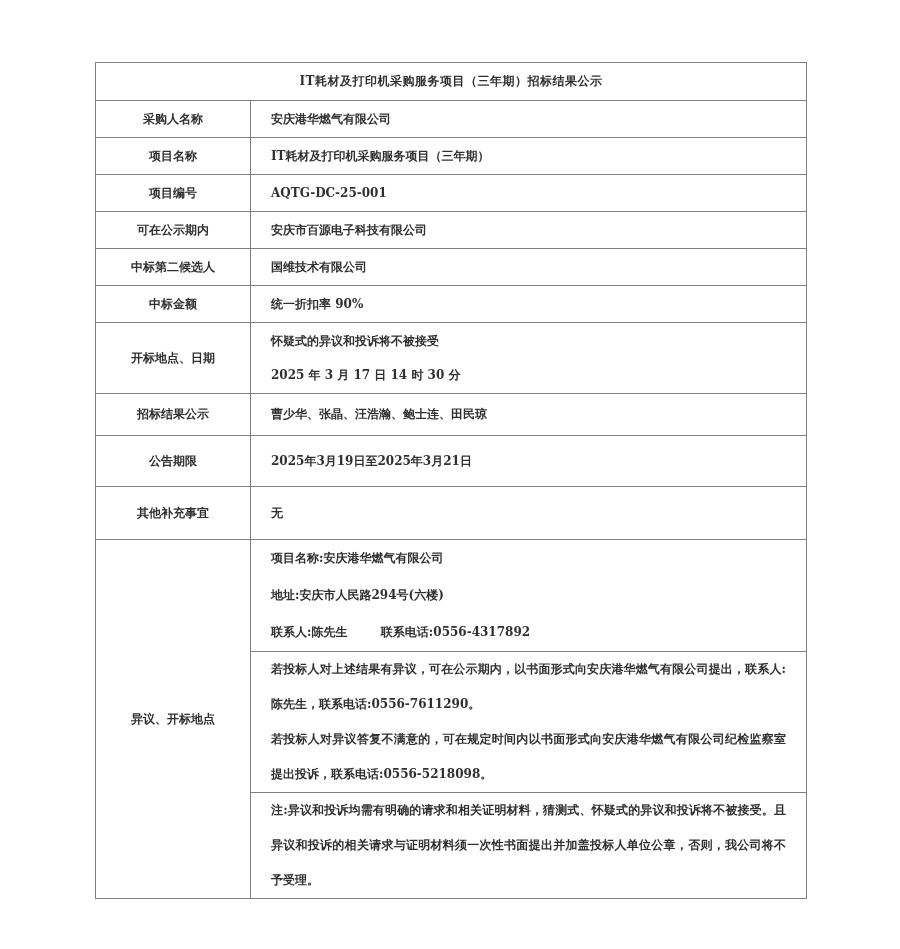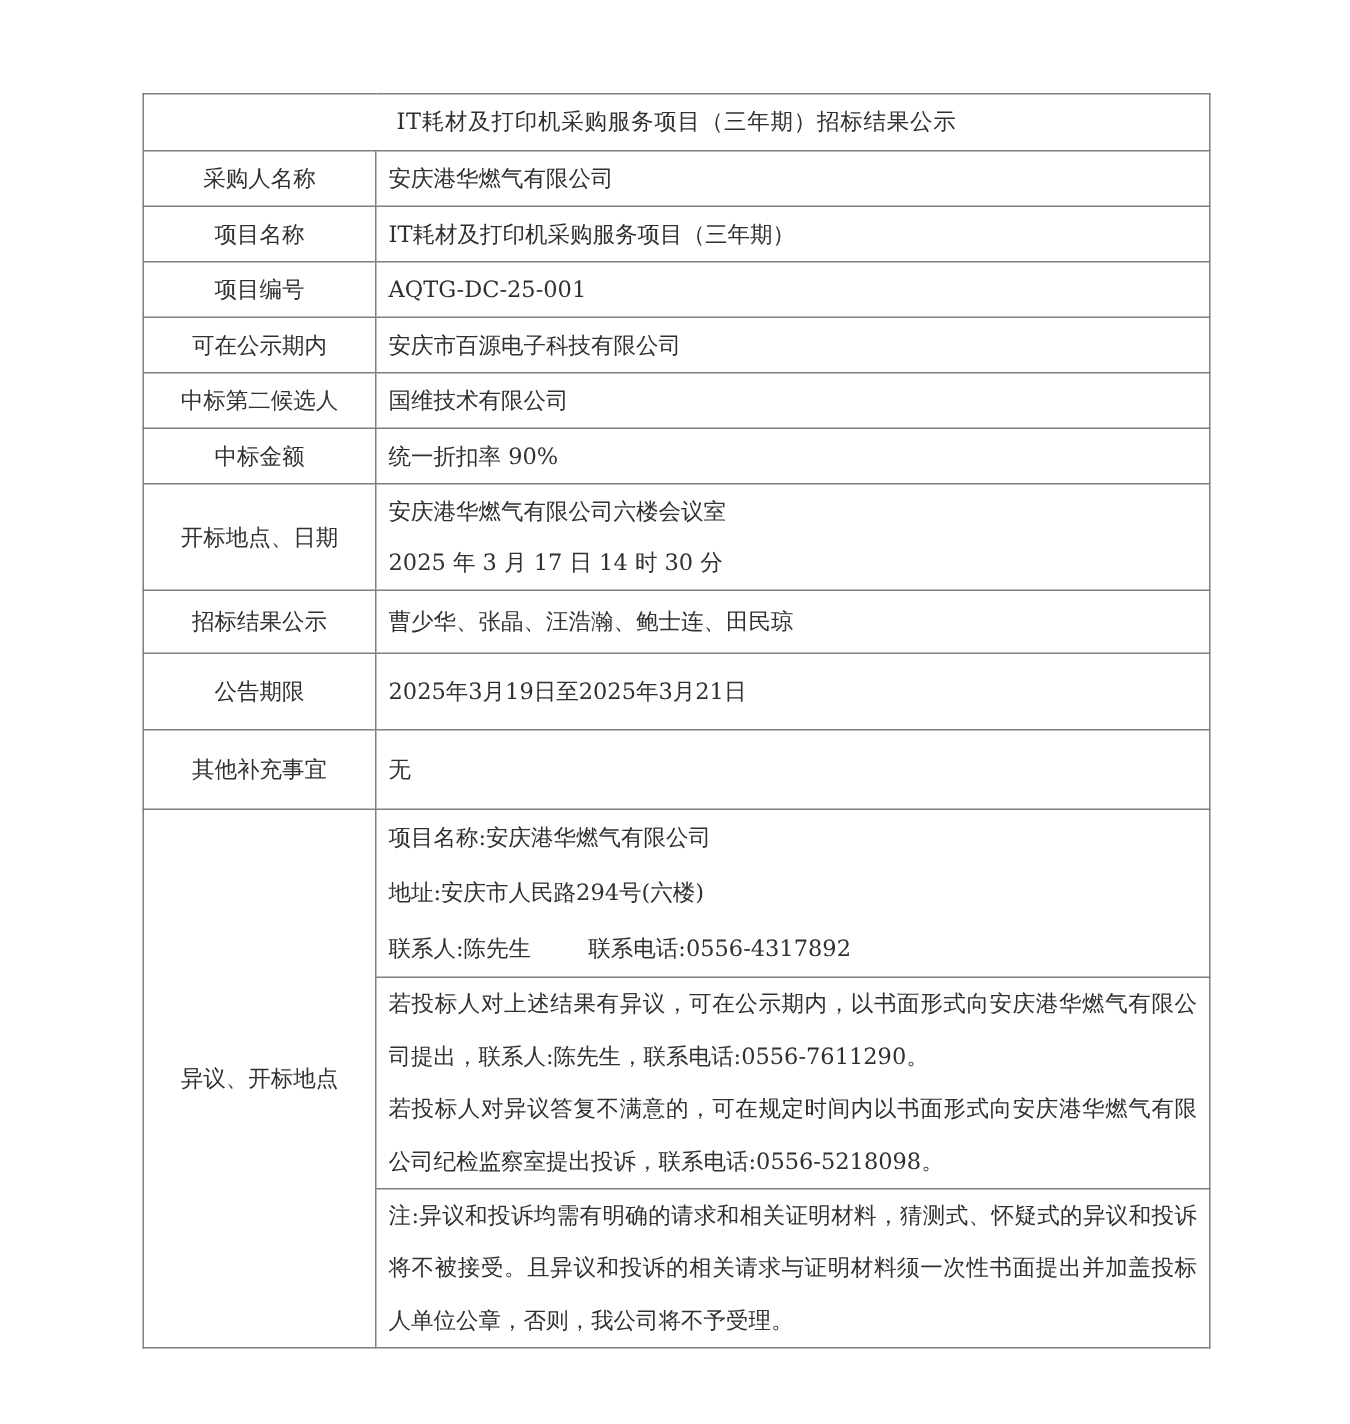--- a/index.html
+++ b/index.html
@@ -20,41 +20,42 @@
     height: 949px;
     background: #ffffff;
   }
   table.announcement {
     position: absolute;
     left: 95px;
     top: 62px;
     width: 711px;
     border-collapse: collapse;
     table-layout: fixed;
-    font-size: 15px;
+    font-size: 12px;
+    font-weight: bold;
   }
   col.c1 { width: 155px; }
   col.c2 { width: 556px; }
   td {
     border: 1px solid #7f7f7f;
     padding: 0;
     vertical-align: middle;
     overflow: hidden;
   }
   td.title-cell {
     height: 37px;
     text-align: center;
     letter-spacing: 0.5px;
   }
   td.label {
     text-align: center;
     margin-top: 27px;
   }
   td.value {
-    padding: 0 8px;
+    padding: 0 20px;
     text-align: left;
   }
   tr.h36 td { height: 36px; }
   tr.h70 td { height: 70px; }
   tr.h40 td { height: 41px; }
   tr.h50 td { height: 50px; }
   tr.h52 td { height: 52px; }
   tr.h110 td { height: 110px; }
   tr.h140 td { height: 140px; }
   tr.h104 td { height: 104px; }
@@ -109,21 +110,21 @@
     </tr>
 
     <tr class="h36">
       <td class="label">中标金额</td>
       <td class="value">统一折扣率 90%</td>
     </tr>
 
     <tr class="h70">
       <td class="label">开标地点、日期</td>
       <td class="value">
-        <div class="ln">安庆港华燃气有限公司六楼会议室</div>
+        <div class="ln">怀疑式的异议和投诉将不被接受</div>
         <div class="ln">2025 年 3 月 17 日 14 时 30 分</div>
       </td>
     </tr>
 
     <tr class="h40">
       <td class="label">招标结果公示</td>
       <td class="value">曹少华、张晶、汪浩瀚、鲍士连、田民琼</td>
     </tr>
 
     <tr class="h50">

